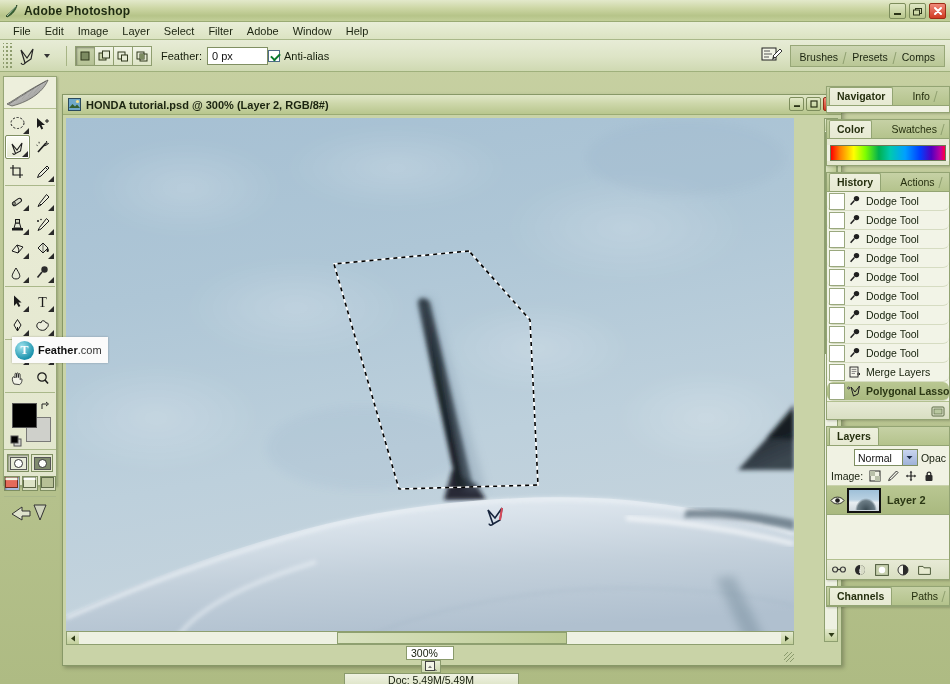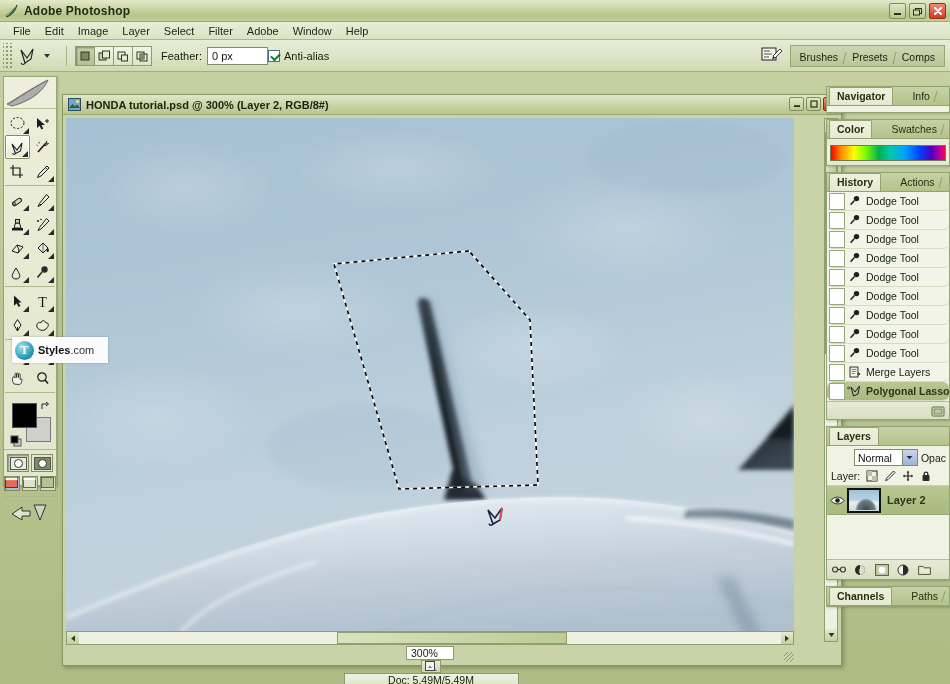--- a/index.html
+++ b/index.html
@@ -680,21 +680,21 @@
     <div class="tb-jump">
       <svg width="40" height="20" viewBox="0 0 40 20">
         <path d="M2 12 L12 5 L12 9 L20 9 L20 14 L12 14 L12 18 Z" fill="#dfe3cd" stroke="#333"></path>
         <path d="M24 3 L36 3 L30 18 Z" fill="#cfd4bc" stroke="#333"></path>
       </svg>
     </div>
   </div>
 
   <div class="watermark">
     <div class="wm-logo">T</div>
-    <div class="wm-text"><span>Styles</span><span class="dot">.com</span></div>
+    <div class="wm-text"><span>Feather</span><span class="dot">.com</span></div>
   </div>
 
   <div class="docwin">
     <div class="doc-title">
       <span class="doc-icon">
         <svg width="13" height="13" viewBox="0 0 13 13">
           <rect x="0.5" y="0.5" width="12" height="12" fill="#6fa8c9" stroke="#2b4a5c"></rect>
           <path d="M1 10 L4.5 6 L7 8.5 L9 6.5 L12 10 Z" fill="#355f2e"></path>
           <circle cx="9.5" cy="3.5" r="1.6" fill="#f5e08a"></circle>
         </svg>
@@ -1020,21 +1020,21 @@
             <span>Normal</span>
             <span class="arrow">
               <svg width="7" height="5" viewBox="0 0 7 5">
                   <path d="M0.5 1 L3.5 4.2 L6.5 1 Z" fill="#1b2b49"></path>
                 </svg>
             </span>
           </div>
           <span class="lay-opac">Opac</span>
         </div>
         <div class="lay-lock">
-          <span>Layer:</span>
+          <span>Image:</span>
           <span>
             <svg width="12" height="12" viewBox="0 0 12 12">
                 <rect x="1" y="1" width="10" height="10" fill="none" stroke="#222"></rect>
                 <rect x="1" y="1" width="5" height="5" fill="#b9c0a9"></rect>
                 <rect x="6" y="6" width="5" height="5" fill="#b9c0a9"></rect>
               </svg>
           </span>
           <span>
             <svg width="12" height="12" viewBox="0 0 12 12">
                 <path d="M9.5 1 L11 2.6 L4 9.6 L1.6 10.6 L2.6 8.2 Z" fill="#f2f4e7" stroke="#222" stroke-width="0.9"></path>

